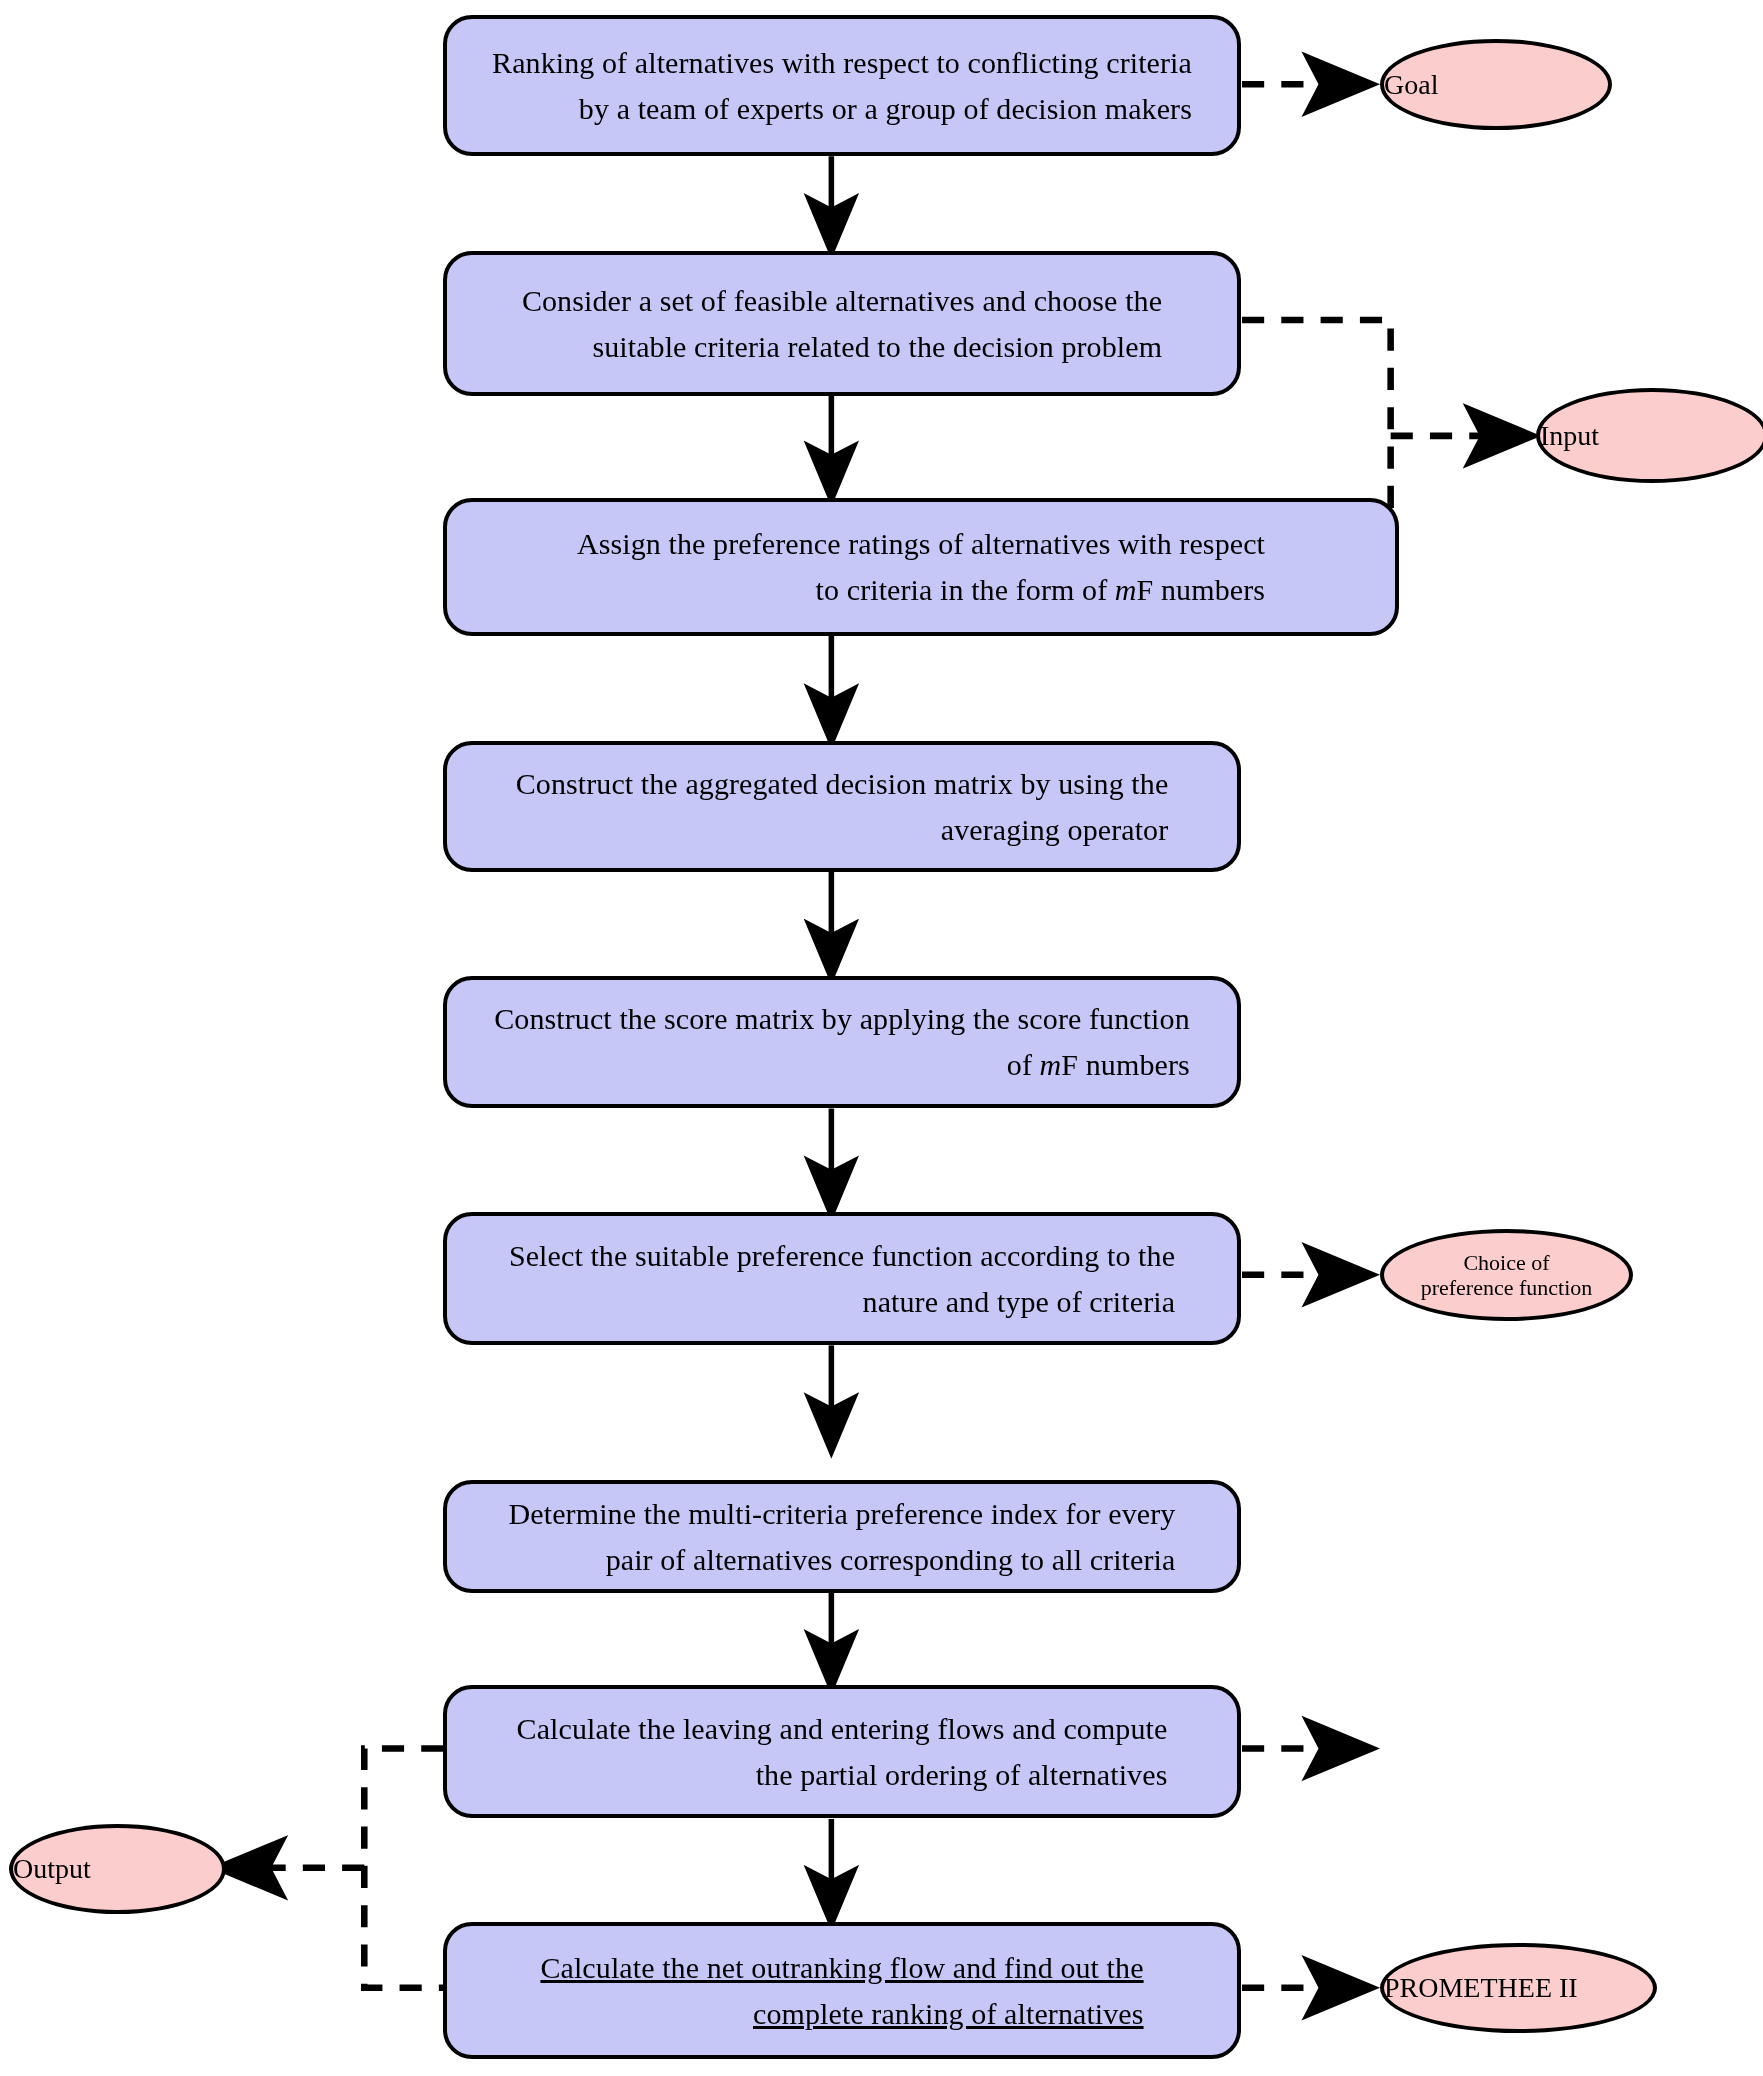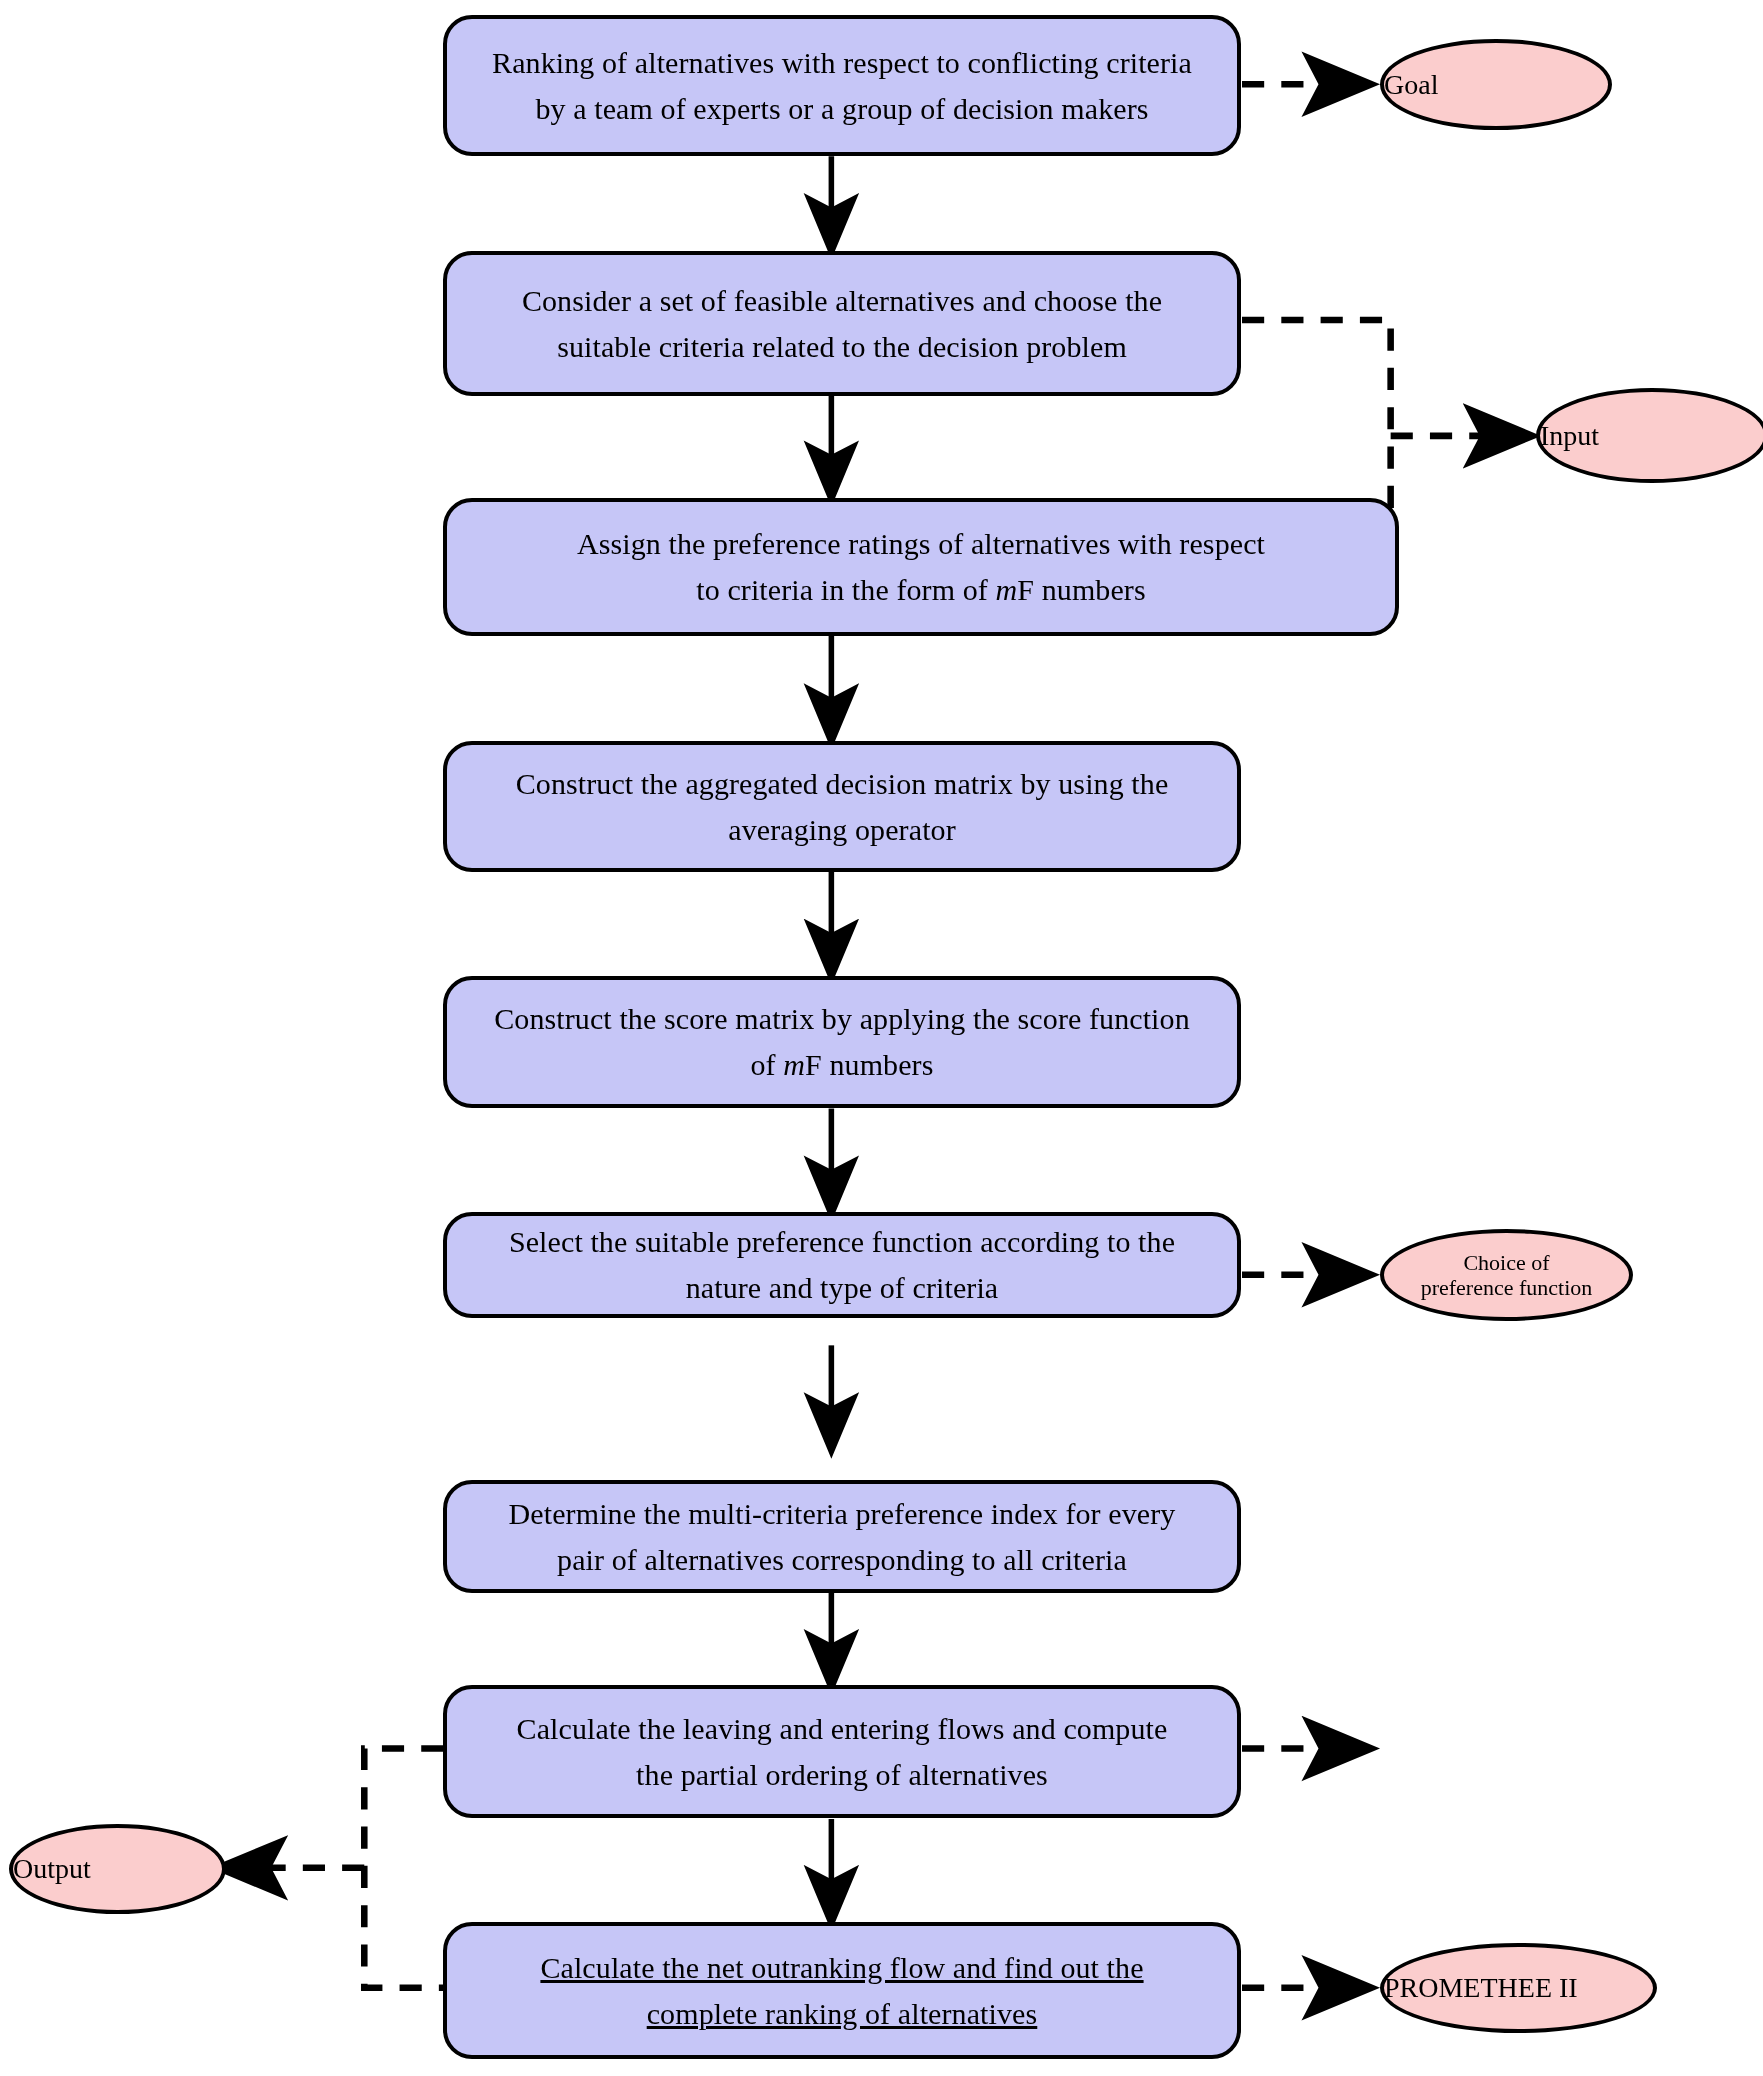--- a/index.html
+++ b/index.html
@@ -26,21 +26,21 @@
   }
   .proc-box {
     position: absolute;
     box-sizing: border-box;
     background: #c6c6f7;
     border: 4.5px solid #000000;
     border-radius: 29px;
     display: flex;
     align-items: center;
     justify-content: center;
-    text-align: center;
+    text-align: right;
     z-index: 5;
   }
   .proc-text {
     font-size: 30px;
     line-height: 1.52;
     color: #000000;
     padding: 0 17px;
     letter-spacing: 0.1px;
   }
   .mvar {
@@ -143,21 +143,21 @@
     </div>
   </div>
 
   <div class="proc-box" style="left:443px; top:976px; width:798px; height:132px;">
     <div class="proc-text">
       <span>Construct the score matrix by applying the score function</span><br>
       <span>of </span><span class="mvar">m</span><span>F numbers</span>
     </div>
   </div>
 
-  <div class="proc-box" style="left:443px; top:1212px; width:798px; height:106px;">
+  <div class="proc-box" style="left:443px; top:1212px; width:798px; height:133px;">
     <div class="proc-text">
       <span>Select the suitable preference function according to the</span><br>
       <span>nature and type of criteria</span>
     </div>
   </div>
 
   <div class="proc-box" style="left:443px; top:1480px; width:798px; height:113px;">
     <div class="proc-text">
       <span>Determine the multi-criteria preference index for every</span><br>
       <span>pair of alternatives corresponding to all criteria</span>

